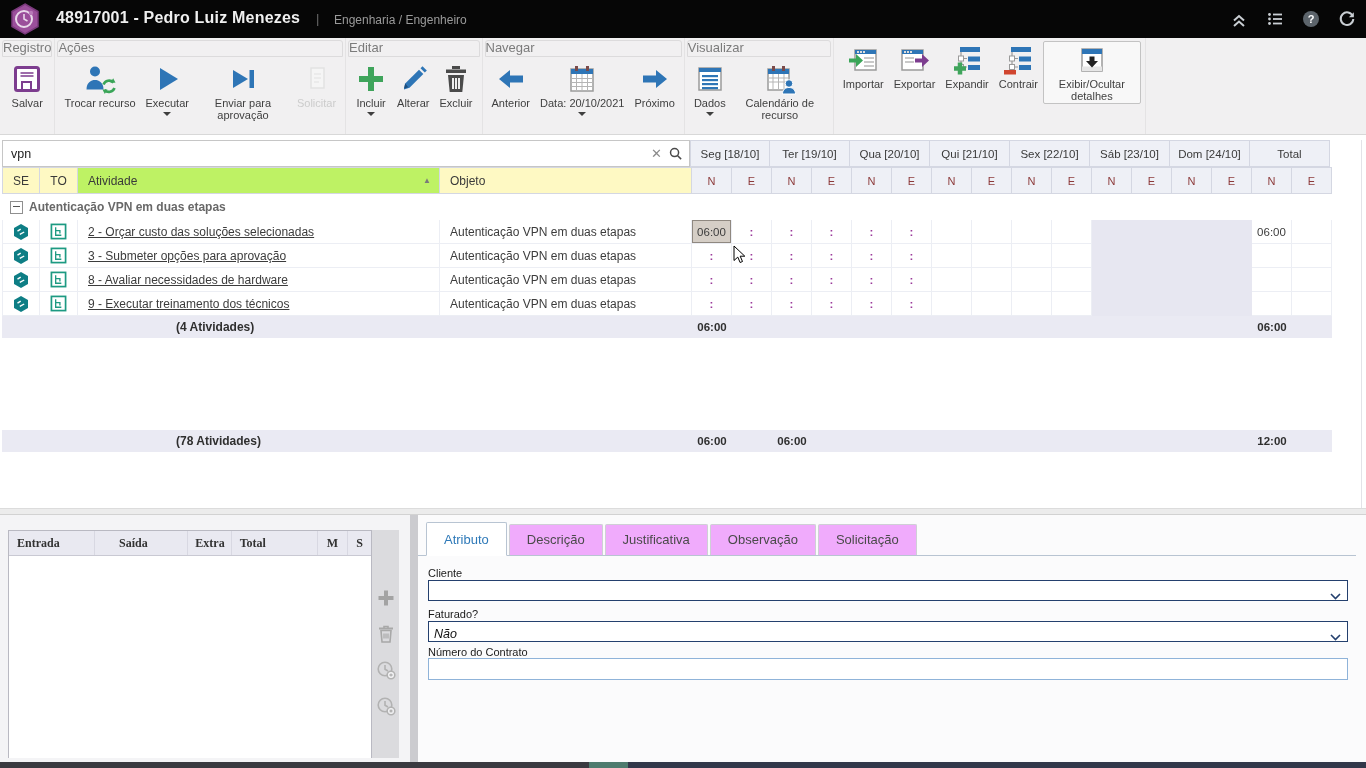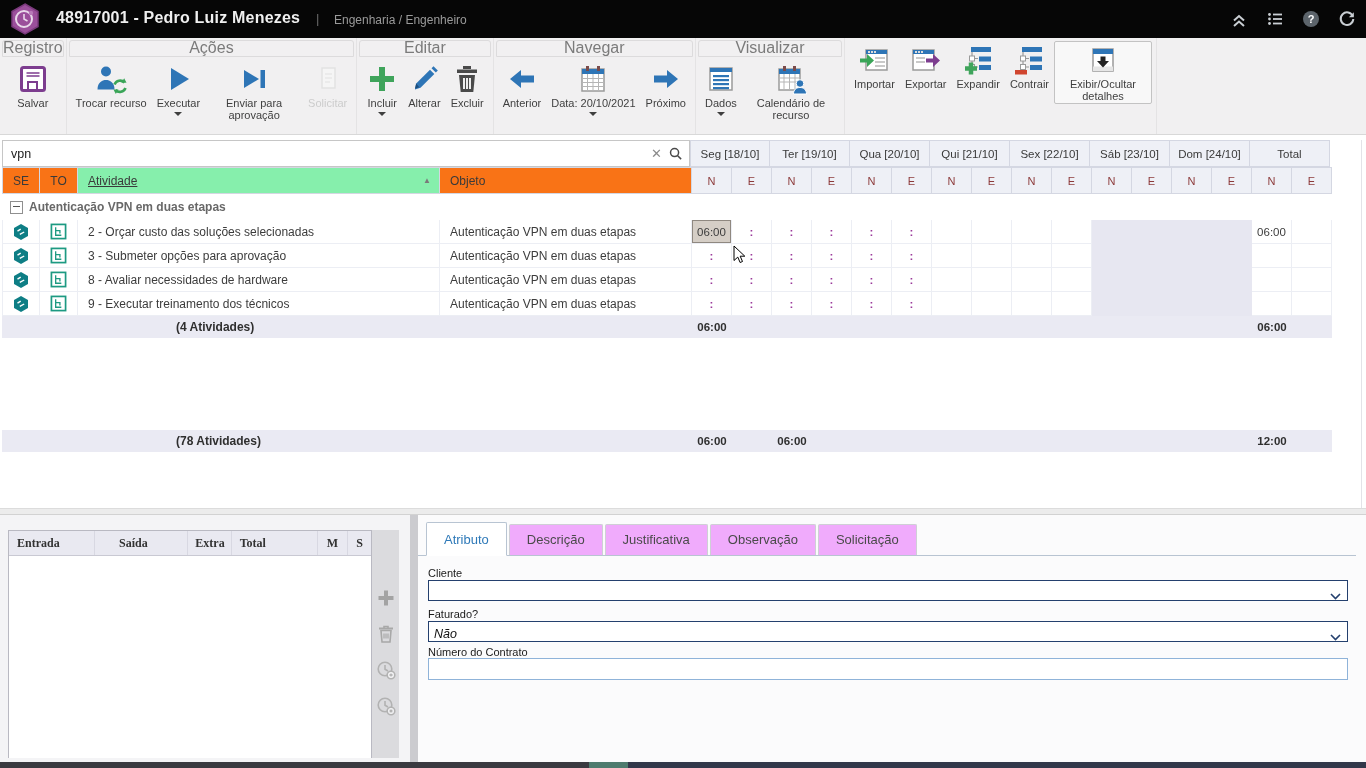--- a/index.html
+++ b/index.html
@@ -12,61 +12,61 @@
   .logo{position:absolute;left:9px;top:3px;width:32px;height:32px;}
   .tb-title{position:absolute;left:56px;top:9px;font-size:16px;font-weight:bold;color:#efefef;letter-spacing:.2px;}
   .tb-sep{position:absolute;left:316px;top:11px;color:#6a6a6a;font-size:13px;}
   .tb-sub{position:absolute;left:334px;top:13px;color:#9a9a9a;font-size:12px;}
   .tb-icons{position:absolute;right:10px;top:0;height:38px;display:flex;align-items:center;gap:18px;}
   .tb-ic{width:18px;height:18px;cursor:pointer;}
 
   
   .ribbon{position:absolute;left:0;top:38px;width:1366px;height:96px;background:#f1f0f1;border-bottom:1px solid #d8d8d8;display:flex;}
   .rgroup{position:relative;height:100%;border-right:1px solid #e4e3e4;}
-  .rgroup-label{height:15px;margin:2px 2px 0 2px;border:1px solid #dcdbdc;border-radius:3px 3px 0 0;font-size:16px;color:#7b7b7b;text-align:center;line-height:14px;overflow:hidden;}
+  .rgroup-label{height:15px;margin:2px 2px 0 2px;border:1px solid #dcdbdc;border-radius:3px 3px 0 0;font-size:13px;color:#7b7b7b;line-height:14px;overflow:hidden;}
   .rbuttons{display:flex;align-items:flex-start;justify-content:center;padding:3px 4px 0 4px;}
   .rbtn{display:flex;flex-direction:column;align-items:center;padding:2px 4px 1px 4px;cursor:pointer;border:1px solid transparent;border-radius:2px;}
   .rbtn .ric{width:32px;height:32px;margin-bottom:2px;}
   .rbtn .rlabel{font-size:11px;color:#3f3f3f;text-align:center;line-height:12px;max-width:88px;}
   .rbtn .caret{width:0;height:0;border-left:4px solid transparent;border-right:4px solid transparent;border-top:4px solid #3f3f3f;margin-top:3px;}
   .rbtn.disabled{cursor:default;}
   .rbtn.disabled .rlabel{color:#cccccc;}
   .rbtn.active{border:1px solid #c3c3c3;background:#f8f8f8;}
 
   
   .search-box{position:absolute;left:2px;top:140px;width:688px;height:27px;border:1px solid #c6c6c6;background:#fff;box-sizing:border-box;display:flex;align-items:center;}
   .search-text{flex:1;padding-left:8px;font-size:12.5px;color:#222;}
   .search-clear{font-size:13px;color:#8a8a8a;padding:0 4px;cursor:pointer;}
   .search-mag{padding:0 6px 0 2px;cursor:pointer;}
 
   .grid{position:absolute;left:2px;top:140px;width:1330px;}
   .day-headers{position:absolute;left:688px;top:0;display:flex;height:27px;box-sizing:border-box;}
   .dayhead{width:80px;height:27px;box-sizing:border-box;background:#eef0f6;border:1px solid #d4d7e2;border-left:none;font-size:11.5px;color:#3a3a3a;display:flex;align-items:center;justify-content:center;cursor:pointer;}
   .dayhead:first-child{border-left:1px solid #d4d7e2;}
   .hdr2{position:absolute;left:0;top:27px;display:flex;height:27px;}
-  .hcell{height:27px;box-sizing:border-box;border:1px solid #d4d7e2;border-left:none;background:#f97316;font-size:12px;color:#3a3a3a;display:flex;align-items:center;}
+  .hcell{height:27px;box-sizing:border-box;border:1px solid #d4d7e2;border-left:none;background:#fef9c3;font-size:12px;color:#3a3a3a;display:flex;align-items:center;}
   .hcell:first-child{border-left:1px solid #d4d7e2;}
   .h-se{width:38px;justify-content:center;}
   .h-to{width:38px;justify-content:center;}
-  .h-ativ{width:362px;background:#86efac;padding-left:10px;position:relative;text-decoration:underline;}
+  .h-ativ{width:362px;background:#bef264;padding-left:10px;position:relative;}
   .h-ativ .sort{position:absolute;right:8px;font-size:8px;color:#7a7a7a;}
   .h-obj{width:252px;padding-left:10px;}
   .sub-headers{display:flex;}
   .subhead{width:40px;height:27px;box-sizing:border-box;background:#eef0f6;border:1px solid #d4d7e2;border-left:none;font-size:11px;color:#8d3b3b;display:flex;align-items:center;justify-content:center;cursor:pointer;}
 
   .grid-body{position:absolute;left:0;top:54px;width:1330px;}
   .group-row{height:26px;display:flex;align-items:center;background:#fff;}
   .grp-box{width:11px;height:11px;border:1px solid #8f8f8f;margin:0 6px 0 8px;position:relative;cursor:pointer;background:#fff;}
   .grp-box::after{content:"";position:absolute;left:2px;top:4px;width:7px;height:1px;background:#555;}
   .grp-title{font-size:12px;font-weight:bold;color:#686868;}
   .row{height:24px;display:flex;box-sizing:border-box;}
   .cell{box-sizing:border-box;border-right:1px solid #eceef4;border-bottom:1px solid #eceef4;display:flex;align-items:center;}
   .c-se{width:38px;justify-content:center;border-left:1px solid #eceef4;}
   .c-to{width:38px;justify-content:center;}
-  .c-ativ{width:362px;padding-left:10px;font-size:12px;color:#3c3c3c;}
+  .c-ativ{width:362px;padding-left:10px;font-size:12px;color:#3c3c3c;text-decoration:underline;}
   .c-obj{width:252px;padding-left:10px;font-size:12px;color:#3c3c3c;}
   .day-cells{display:flex;}
   .tcell{width:40px;height:24px;box-sizing:border-box;border-right:1px solid #eceef4;border-bottom:1px solid #eceef4;display:flex;align-items:center;justify-content:center;font-size:11.5px;color:#3c3c3c;background:#fff;}
   .tcell.mask{color:#9a3a9a;font-weight:bold;}
   .tcell.wk{background:#e7e7f1;border-color:#e7e7f1;}
   .tcell.sel{background:#d5cec6;box-shadow:inset 0 0 0 1px #8f8880;}
   .footer-row{height:22px;display:flex;align-items:center;background:#eaeaf3;}
   .f-label{width:690px;box-sizing:border-box;padding-left:174px;font-size:12px;font-weight:bold;color:#2f2f2f;}
   .fcells{display:flex;}
   .fcell{width:40px;text-align:center;font-size:11.5px;font-weight:bold;color:#2f2f2f;}

